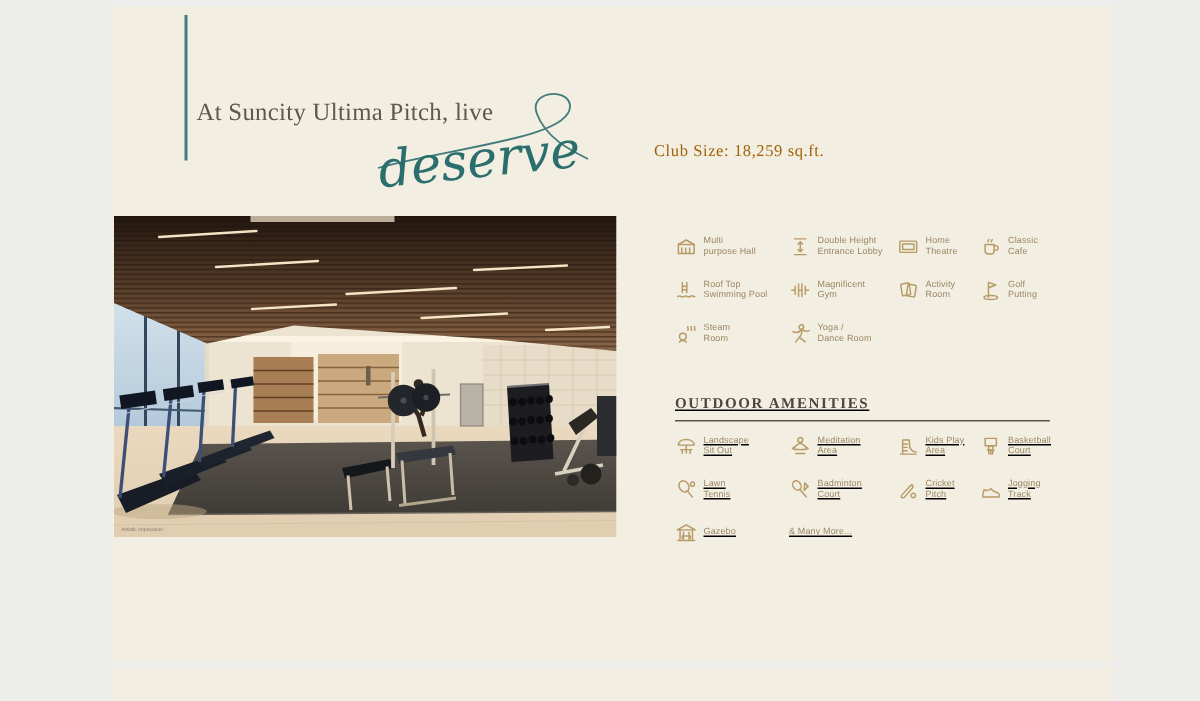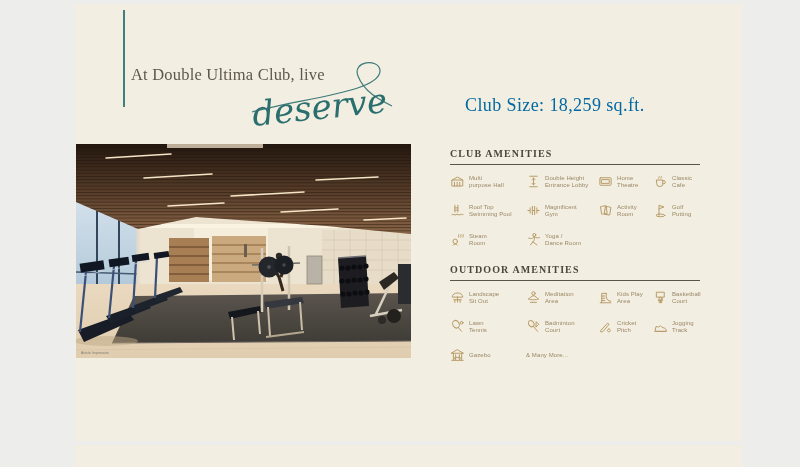--- a/index.html
+++ b/index.html
@@ -21,27 +21,27 @@
   }
   .script-word{
     position:absolute;left:252px;top:90px;
     font-family:"DejaVu Serif",serif;font-style:italic;
     font-size:34px;line-height:34px;color:#2a6e6e;
     transform:rotate(-6deg);
   }
   .flourish{position:absolute;left:242px;top:56px;}
 
   .club-size{
-    position:absolute;left:465px;top:95px;
-    font-family:"Liberation Serif",serif;font-size:18px;color:#0369a1;letter-spacing:.4px;
+    position:absolute;left:436px;top:95px;
+    font-family:"Liberation Serif",serif;font-size:11px;color:#a16207;letter-spacing:.4px;
   }
 
   .section{position:absolute;left:450px;width:250px;}
   .section.club{top:148px;}
-  .section.outdoor{top:264px;}
+  .section.outdoor{top:264px;text-decoration:underline;}
   .section-title{
     font-family:"Liberation Serif",serif;font-weight:700;
     font-size:10px;line-height:12px;letter-spacing:1.1px;color:#4b463e;
     padding-bottom:4px;border-bottom:1px solid #5a544b;
   }
   .grid{
     margin-top:6px;display:grid;
     grid-template-columns:76px 72px 55px 47px;
     row-gap:8px;
   }
@@ -53,21 +53,21 @@
 </style>
 </head>
 <body>
 
 <div class="panel"></div>
 <div class="panel-bottom"></div>
 
 <div class="accent-line"></div>
 
 <div class="headline">
-  <div>At Double Ultima Club, live</div>
+  <div>At Suncity Ultima Pitch, live</div>
 </div>
 <svg class="flourish" width="160" height="62" viewBox="0 0 160 62">
   <path d="M10 56 C 60 42, 140 36, 138 14 C 136 2, 110 5, 116 20 C 122 36, 138 44, 150 50" fill="none" stroke="#2a6e6e" stroke-width="1.2" opacity="0.9"></path>
 </svg>
 <div class="script-word">deserve</div>
 
 <div class="club-size">Club Size: 18,259 sq.ft.</div>
 
 <svg class="photo" viewBox="0 0 335 214" width="335" height="214">
   <defs>
@@ -236,21 +236,20 @@
     </g>
   <polygon points="303,138 318,128 323,134 308,146" fill="#2b2722"></polygon>
   <circle cx="318" cy="172" r="7" fill="#23211e"></circle>
     <circle cx="306" cy="176" r="4" fill="#2c2a26"></circle>
   <rect x="322" y="120" width="13" height="40" fill="#2a2c30"></rect>
 
   <text x="5" y="210" font-size="3.4" fill="#857b6d" font-family="Liberation Sans, sans-serif">Artistic Impression</text>
 </svg>
 
 <div class="section club">
-  <div class="section-title">CLUB AMENITIES</div>
   <div class="grid">
       <div class="item">
         <svg viewBox="0 0 20 20" class="aicon">
           <rect x="3" y="8" width="14" height="8"></rect>
           <path d="M3 8l7-4 7 4M6 16v-5M9.5 16v-5M13 16v-5"></path>
         </svg>
         <div class="label">
           <div>Multi</div>
           <div>purpose Hall</div>
         </div>

